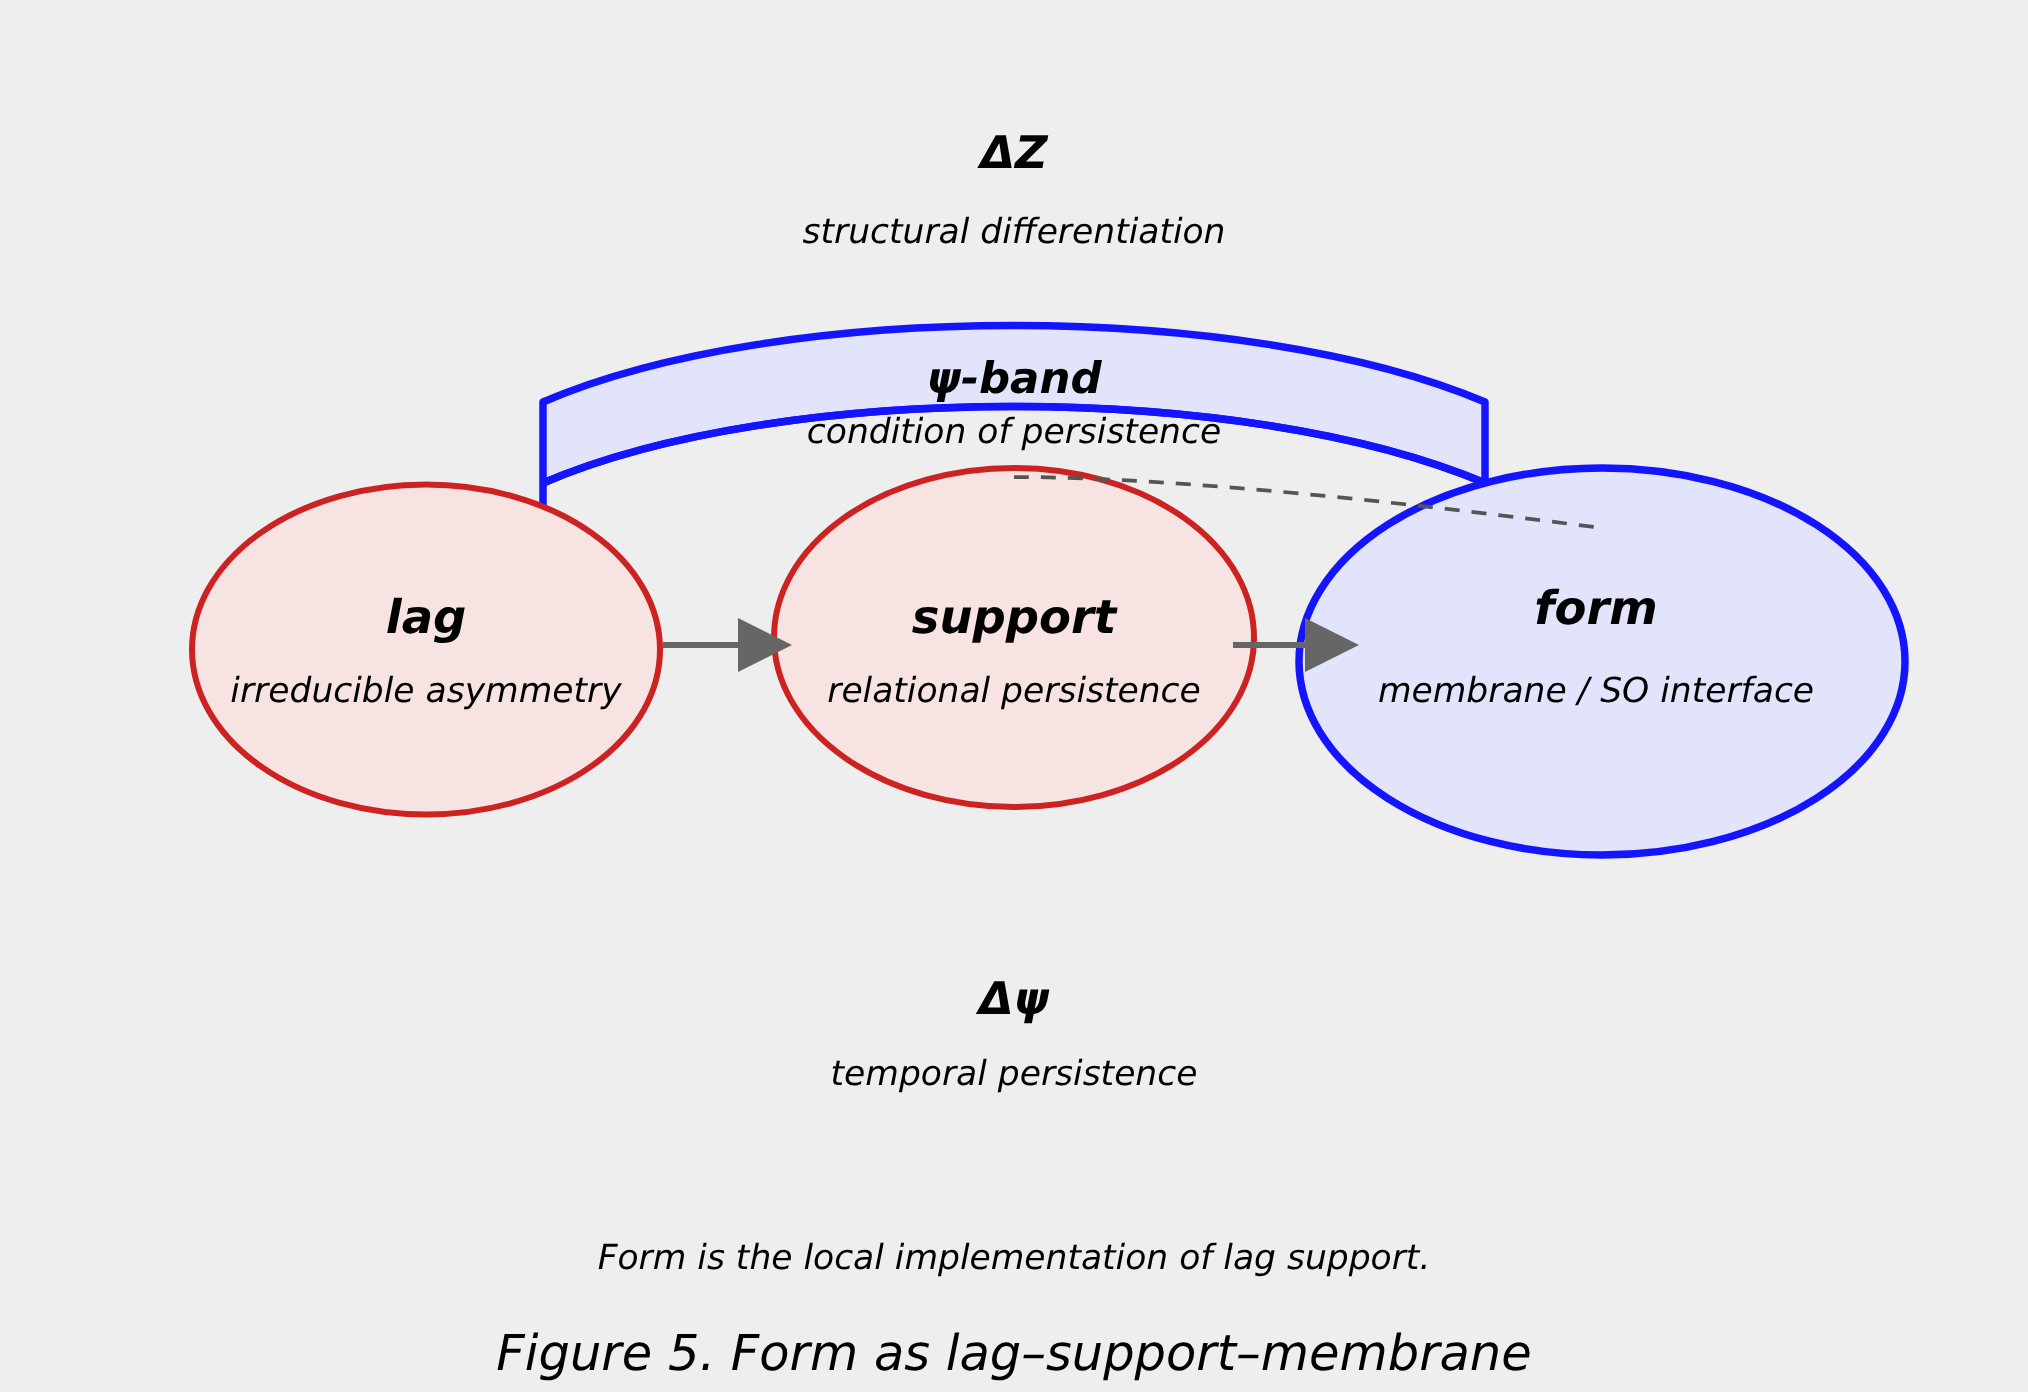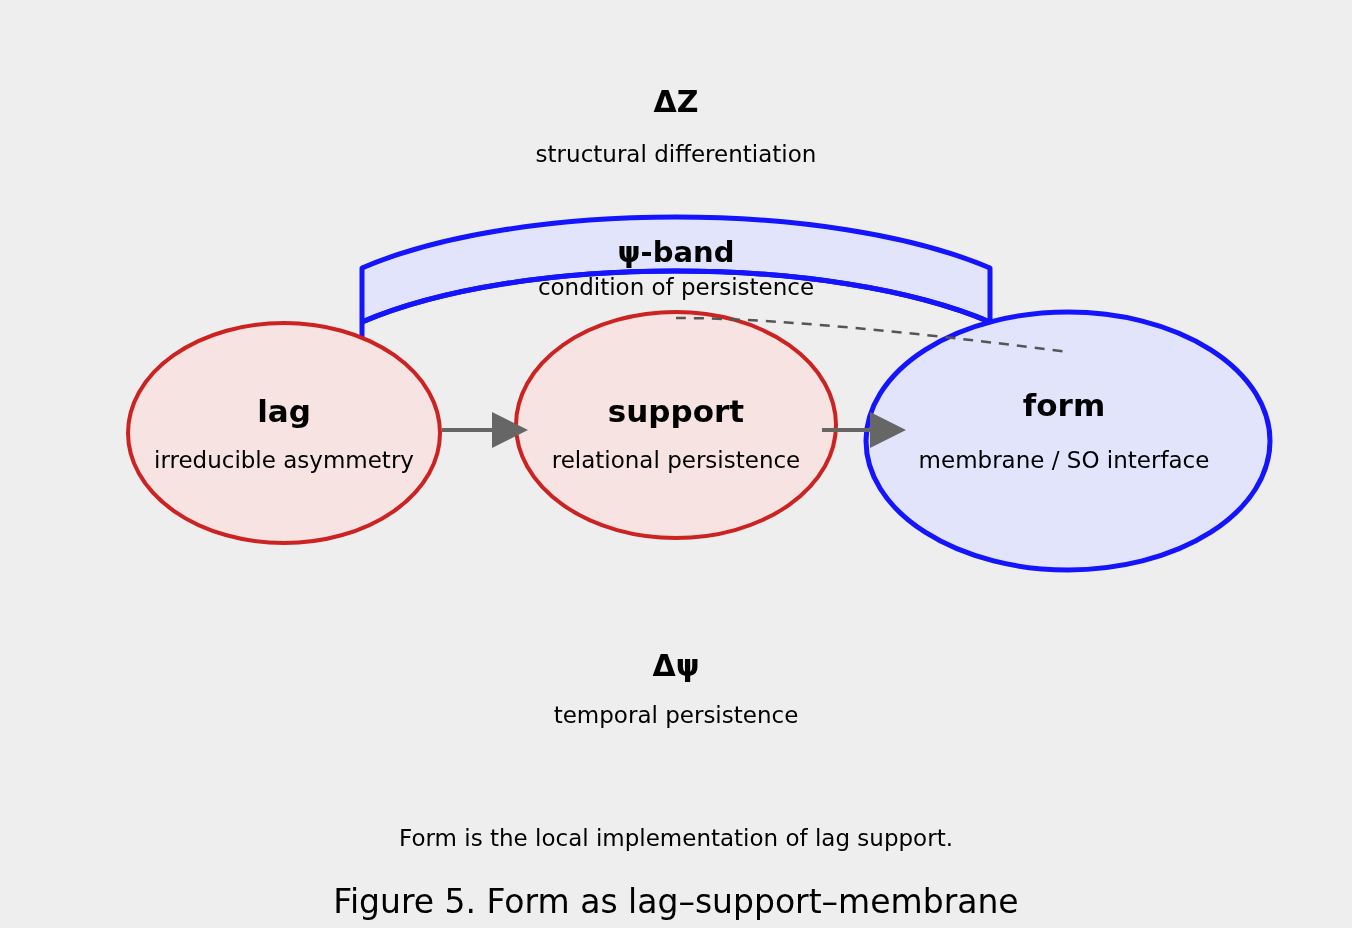--- a/index.html
+++ b/index.html
@@ -13,20 +13,21 @@
     font-family: "DejaVu Sans", sans-serif;
     overflow: hidden;
     position: relative;
   }
   #stage {
     position: absolute;
     left: 0;
     top: 0;
     width: 1352px;
     height: 928px;
+    font-style: italic;
   }
   svg#diagram {
     position: absolute;
     left: 0;
     top: 0;
     width: 1352px;
     height: 928px;
   }
   .lbl-bold {
     font-weight: bold;

